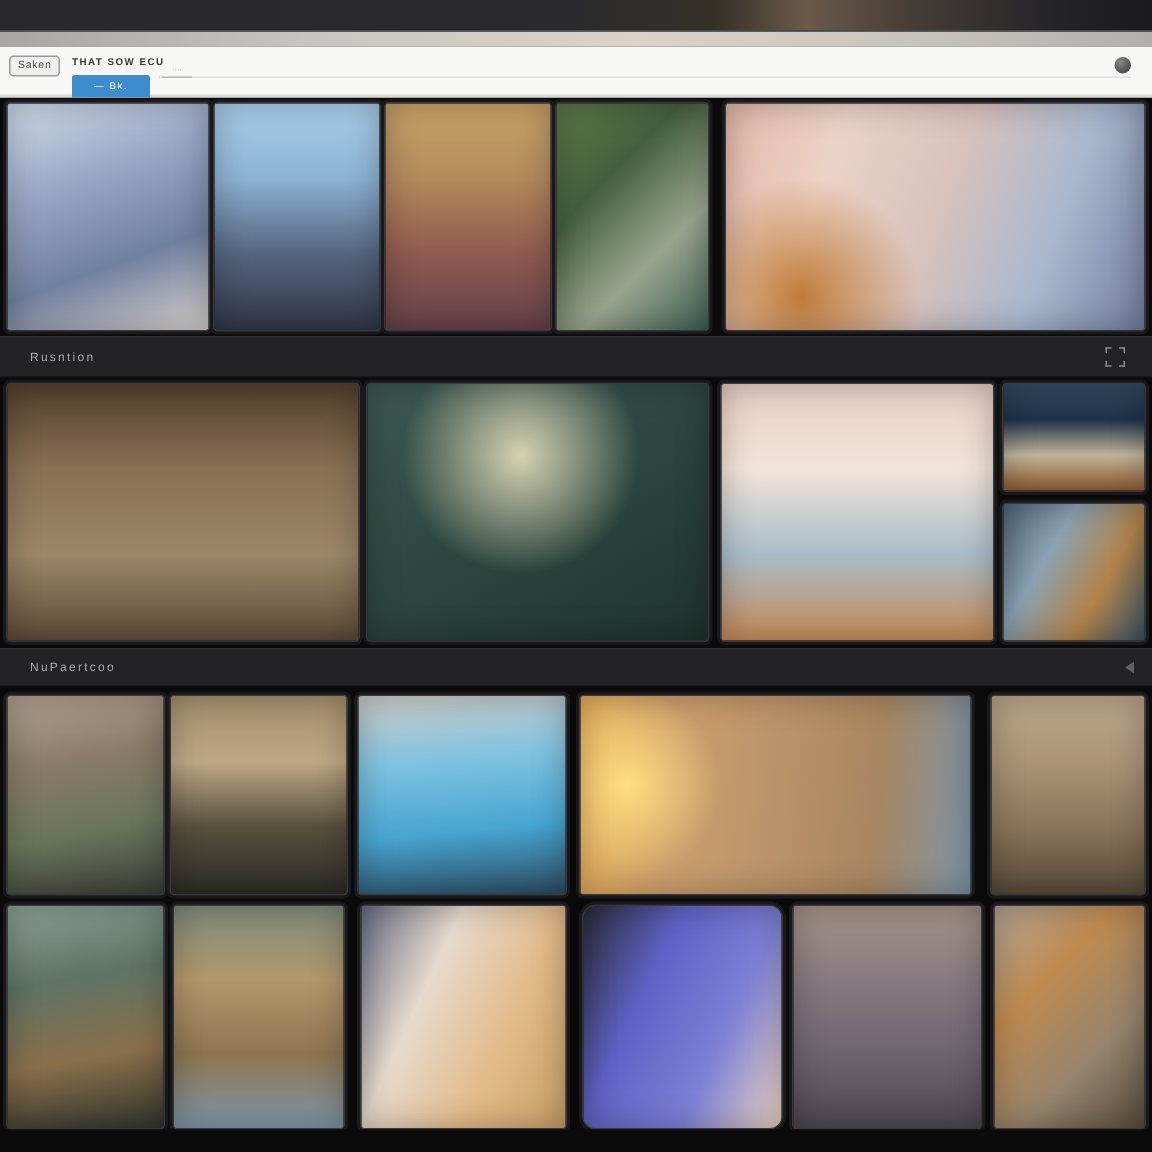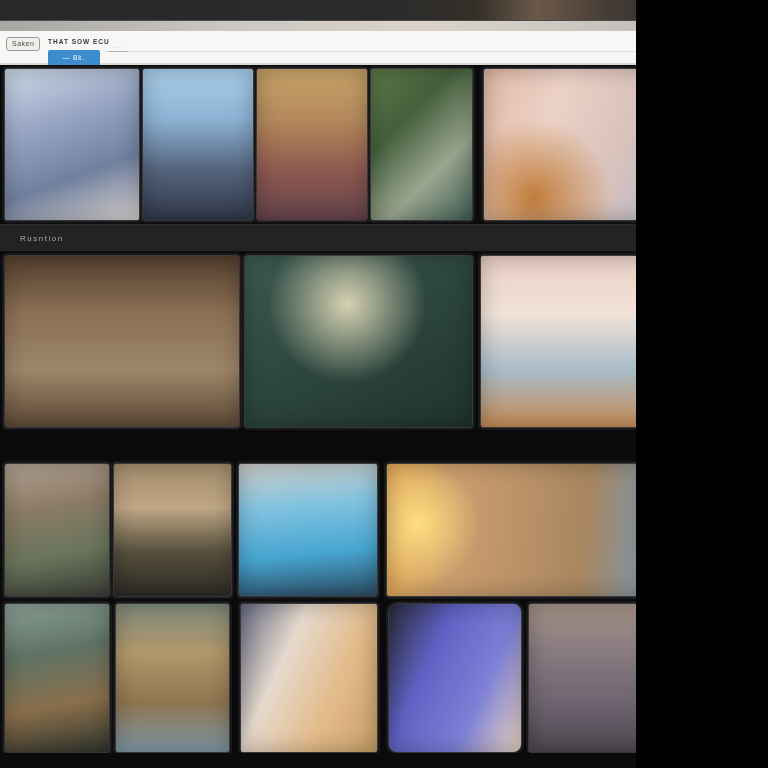--- a/index.html
+++ b/index.html
@@ -1,17 +1,17 @@
 <!DOCTYPE html>
 <html><head>
 <meta charset="utf-8">
 <style>
   html,body{margin:0;padding:0;background:#000;}
   *{box-sizing:border-box;font-family:"Liberation Sans",sans-serif;}
-  #app{position:relative;width:636px;height:768px;background:#0a0a0a;overflow:hidden;}
+  #app{position:relative;width:768px;height:768px;background:#0a0a0a;overflow:hidden;}
 
   
   .top-dark{position:absolute;left:0;top:0;width:768px;height:20px;
     background:linear-gradient(90deg,#28282a 0%,#2b2b2d 50%,#343028 62%,#6b594a 70%,#463d37 79%,#232328 92%,#1b1b1d 100%);}
   .metal-strip{position:absolute;left:0;top:20px;width:768px;height:11px;
     background:linear-gradient(90deg,#a8a6a3 0%,#c9c6c1 28%,#dbd3c8 55%,#cfc9c2 72%,#b3b0ac 100%);
     border-top:1px solid #4a4a4a;}
   .toolbar{position:absolute;left:0;top:31px;width:768px;height:34px;background:#f7f7f5;
     border-bottom:2px solid #d9d9d6;}
   .toolbar-divider{position:absolute;left:106px;top:20px;right:14px;height:1px;background:#e1ded9;}
@@ -97,20 +97,24 @@
   <div class="row" style="top:255px;height:173px">
     <div class="tile" style="width: 236px; margin-right: 4px; background: linear-gradient(rgb(85, 63, 46), rgb(138, 112, 84), rgb(157, 134, 104), rgb(94, 74, 56));"></div>
     <div class="tile" style="width: 229px; margin-right: 7px; background: radial-gradient(circle at 45% 28%, rgb(214, 210, 178), rgba(0, 0, 0, 0) 45%), linear-gradient(150deg, rgb(60, 90, 82), rgb(44, 70, 63), rgb(31, 51, 45));"></div>
     <div class="tile" style="width: 183px; margin-right: 5px; background: linear-gradient(rgb(233, 207, 197), rgb(242, 227, 216), rgb(168, 188, 200), rgb(197, 138, 85));"></div>
     <div class="stack" style="width:96px;gap:7px">
       <div class="tile" style="height: 73px; width: 100%; background: linear-gradient(rgb(50, 75, 99), rgb(31, 49, 72), rgb(192, 180, 154), rgb(146, 95, 49));"></div>
       <div class="tile" style="height: 93px; width: 100%; background: linear-gradient(120deg, rgb(76, 100, 120), rgb(138, 162, 179), rgb(178, 131, 73), rgb(58, 84, 104));"></div>
     </div>
   </div>
 
+  <div class="section-bar" style="top:432px;height:26px">
+    <span class="section-title">NuPaertcoo</span>
+    <span class="tri-left-icon"></span>
+  </div>
 
   <div class="row" style="top:463px;height:134px">
     <div class="tile" style="width: 106px; margin-right: 3px; background: linear-gradient(170deg, rgb(179, 162, 145), rgb(139, 123, 103), rgb(105, 117, 91), rgb(60, 62, 55));"></div>
     <div class="tile" style="width: 119px; margin-right: 6px; background: linear-gradient(rgb(167, 143, 110), rgb(191, 167, 133), rgb(86, 79, 61), rgb(45, 43, 37));"></div>
     <div class="tile" style="width: 140px; margin-right: 8px; background: linear-gradient(175deg, rgb(204, 205, 200), rgb(128, 194, 224), rgb(71, 165, 209), rgb(44, 76, 99));"></div>
     <div class="tile" style="width: 262px; margin-right: 12px; background: radial-gradient(circle at 12% 45%, rgb(255, 221, 128), rgba(0, 0, 0, 0) 26%), linear-gradient(95deg, rgb(233, 176, 91), rgb(203, 158, 109), rgb(187, 146, 104), rgb(168, 134, 96), rgb(126, 149, 169));"></div>
     <div class="tile" style="width: 104px; background: linear-gradient(rgb(189, 167, 137), rgb(172, 147, 119), rgb(139, 116, 89), rgb(86, 73, 57));"></div>
   </div>
 
   <div class="row" style="top:603px;height:150px">

